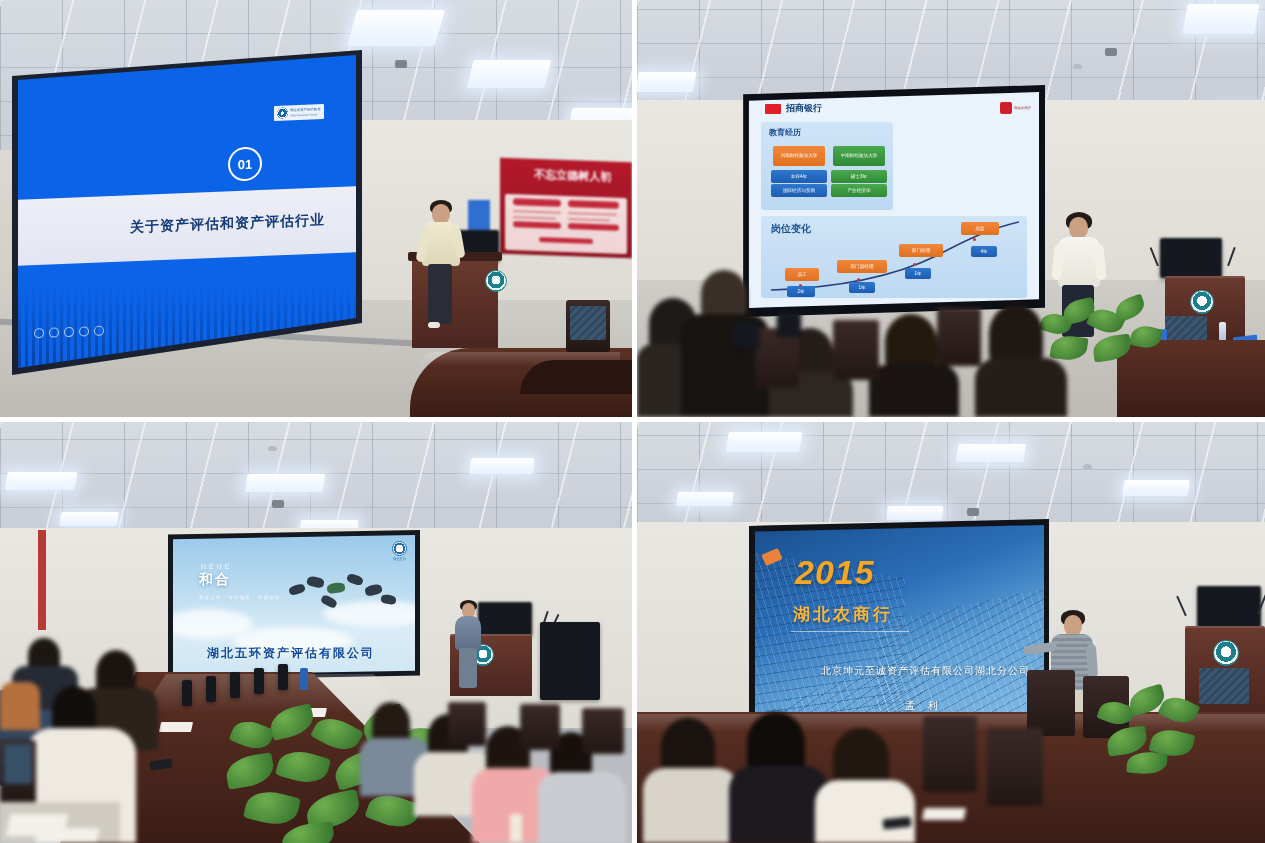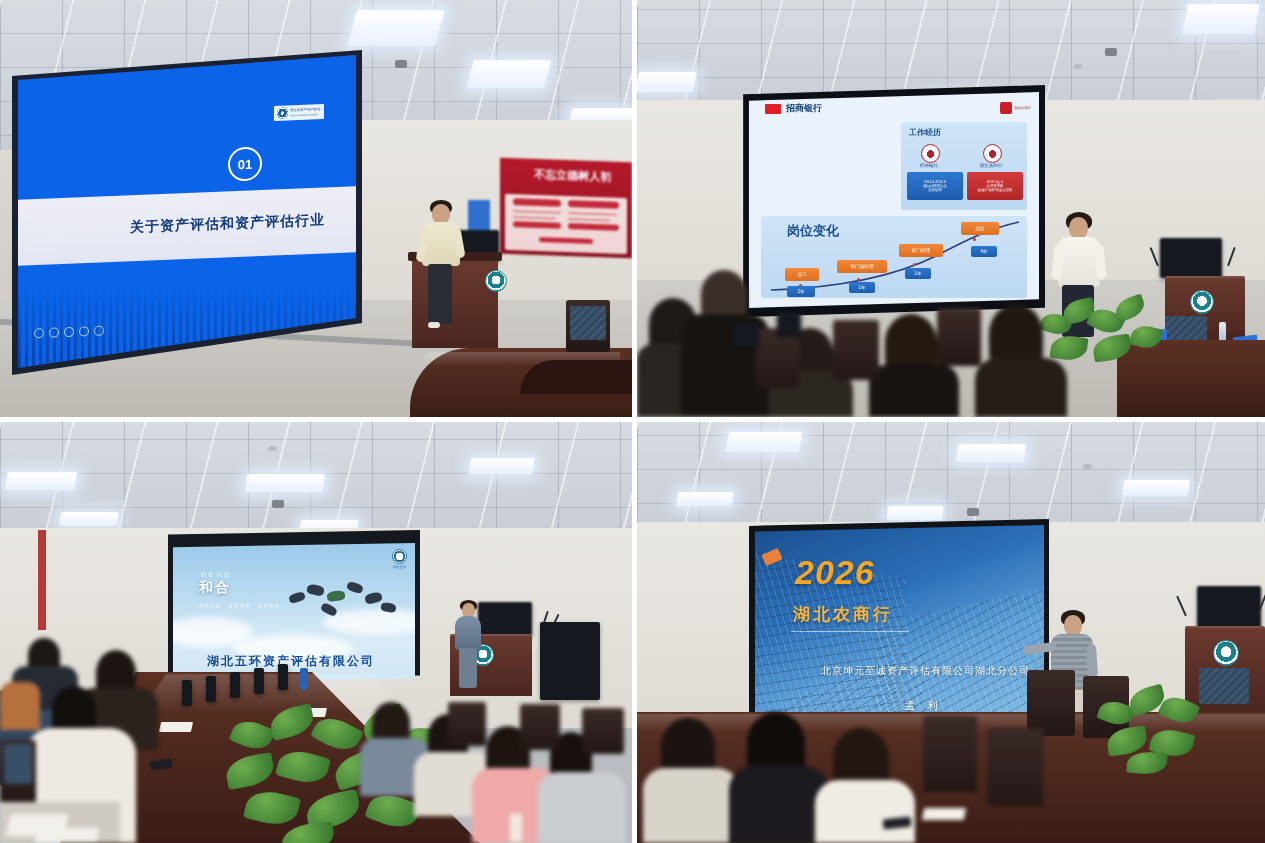--- a/index.html
+++ b/index.html
@@ -116,21 +116,21 @@
      display:flex;align-items:center;justify-content:center;background:#f3f8fd;}
   .bank i{display:block;width:60%;height:60%;background:#b0232c;
      -webkit-mask-image:radial-gradient(circle at 50% 55%, #000 0 46%, transparent 46%);}
   .bank-lbl{position:absolute;font-size:4.6px;color:#1b4f91;text-align:center;width:46px;}
   .curve{position:absolute;left:0;top:0;width:100%;height:100%;}
   .dot{position:absolute;width:3px;height:3px;background:#d0333a;border-radius:50%;}
 
   
   .bl-frame{left:168px;top:108px;width:252px;height:150px;background:#14181f;
      clip-path:polygon(0% 3%, 100% 0%, 100% 97%, 0% 100%);}
-  .bl-screen{left:173px;top:121px;width:242px;height:140px;
+  .bl-screen{left:173px;top:113px;width:242px;height:140px;
      background:linear-gradient(180deg,#9ac9ea 0%,#bcdcf0 40%,#d9ecf7 70%,#cfe6f4 100%);
      clip-path:polygon(0% 3%, 100% 0%, 100% 97%, 0% 100%);text-align:right;}
   .cloud{position:absolute;background:rgba(255,255,255,.75);border-radius:50%;filter:blur(3px);}
   .bl-hehe{position:absolute;color:rgba(255,255,255,.85);font-size:7px;letter-spacing:3px;}
   .bl-hz{position:absolute;color:#ffffff;font-size:14px;font-weight:bold;letter-spacing:2px;
      text-shadow:0 1px 3px rgba(30,80,130,.5);}
   .bl-sub{position:absolute;color:rgba(255,255,255,.78);font-size:4.6px;letter-spacing:1px;}
   .bl-co{position:absolute;color:#10489c;font-size:12px;font-weight:bold;letter-spacing:2px;
      white-space:nowrap;text-shadow:0 1px 2px rgba(255,255,255,.6);}
   .skydiver{position:absolute;background:#2f3a49;border-radius:40% 40% 35% 35%;}
@@ -262,41 +262,33 @@
     <div class="screen tr-screen">
       <div class="tr-head" style="left:22px;top:10px;">
         <span class="tr-flag"></span>
         <span class="tr-h-txt">招商银行</span>
       </div>
       <div class="tr-logo" style="right:8px;top:10px;">
         <span class="m"></span>
         <span class="t">湖北农商行</span>
       </div>
 
-
-      <div class="card" style="left:158px;top:30px;width:126px;height:88px;">
-        <div class="card-t" style="left:8px;top:5px;">工作经历</div>
-        <div class="bank" style="left:20px;top:22px;width:17px;height:17px;">
-            <i></i>
-          </div>
-        <div class="bank" style="left:82px;top:22px;width:17px;height:17px;">
-            <i></i>
-          </div>
-        <div class="bank-lbl" style="left:5px;top:41px;">招商银行</div>
-        <div class="bank-lbl" style="left:67px;top:41px;">湖北农商行</div>
-        <div class="tag bl" style="left:6px;top:50px;width:54px;height:26px;white-space:pre-line;font-size:3.4px;">2014.6-2015.6
-校园招聘管培生
-信贷经理</div>
-        <div class="tag rd" style="left:66px;top:50px;width:54px;height:26px;white-space:pre-line;font-size:3.4px;">2016.1至今
-投资管理部
-金融市场部/资金运营部</div>
-      </div>
+      <div class="card" style="left:18px;top:30px;width:132px;height:88px;">
+        <div class="card-t" style="left:8px;top:5px;">教育经历</div>
+        <div class="tag or" style="left:12px;top:24px;width:50px;height:18px;">河南财经政法大学</div>
+        <div class="tag gr" style="left:72px;top:24px;width:50px;height:18px;">中南财经政法大学</div>
+        <div class="tag bl" style="left:10px;top:48px;width:54px;height:11px;">本科4年</div>
+        <div class="tag gr" style="left:70px;top:48px;width:54px;height:11px;">硕士3年</div>
+        <div class="tag bl" style="left:10px;top:62px;width:54px;height:11px;">国际经济与贸易</div>
+        <div class="tag gr" style="left:70px;top:62px;width:54px;height:11px;">产业经济学</div>
+      </div>
+
 
       <div class="card" style="left:18px;top:124px;width:266px;height:82px;">
-        <div class="card-t" style="left:10px;top:6px;font-size:13px;margin-left:16px;">岗位变化</div>
+        <div class="card-t" style="left:10px;top:6px;font-size:10px;">岗位变化</div>
         <svg class="curve" viewBox="0 0 266 82" preserveAspectRatio="none">
           <path d="M10 74 C 70 72, 130 62, 175 40 C 205 24, 230 12, 258 6" fill="none" stroke="#2a3f7a" stroke-width="1.6"></path>
         </svg>
         <div class="dot" style="left:38px;top:68px;"></div>
         <div class="dot" style="left:96px;top:62px;"></div>
         <div class="dot" style="left:152px;top:47px;"></div>
         <div class="dot" style="left:212px;top:22px;"></div>
         <div class="tag or" style="left:24px;top:52px;width:32px;height:11px;">员工</div>
         <div class="tag bl" style="left:26px;top:70px;width:26px;height:9px;">2年</div>
         <div class="tag or" style="left:76px;top:44px;width:48px;height:11px;">部门副经理</div>
@@ -484,21 +476,21 @@
 
     <div class="wall" style="left:0px;top:100px;width:628px;height:220px;"></div>
     <div class="floor" style="left:0px;top:300px;width:628px;height:121px;"></div>
 
     <div class="frame br-frame"></div>
     <div class="screen br-screen">
       <div class="glass" style="left:0;top:40px;width:150px;height:180px;transform:skewY(10deg);"></div>
       <div class="glass" style="left:120px;top:80px;width:180px;height:140px;transform:skewY(-12deg);"></div>
       <div class="glass" style="left:30px;top:150px;width:140px;height:70px;transform:skewY(-20deg);"></div>
       <div style="position:absolute;left:8px;top:26px;width:18px;height:12px;background:#e8823a;transform:rotate(-24deg);border-radius:2px;"></div>
-      <div class="br-2024" style="left:40px;top:28px;">2026</div>
+      <div class="br-2024" style="left:40px;top:28px;">2015</div>
       <div class="br-t2" style="left:38px;top:78px;">湖北农商行</div>
       <div class="br-rule" style="left:36px;top:106px;width:118px;"></div>
       <div class="br-co" style="left:66px;top:139px;">北京坤元至诚资产评估有限公司湖北分公司</div>
       <div class="br-name" style="left:150px;top:174px;">孟 利</div>
     </div>
 
     <div class="person" style="left:408px;top:188px;width:56px;height:152px;">
       <div class="hair" style="left:16px;top:0px;width:24px;height:16px;"></div>
       <div class="head" style="left:19px;top:5px;width:18px;height:21px;"></div>
       <div class="torso" style="left:6px;top:24px;width:42px;height:58px;

